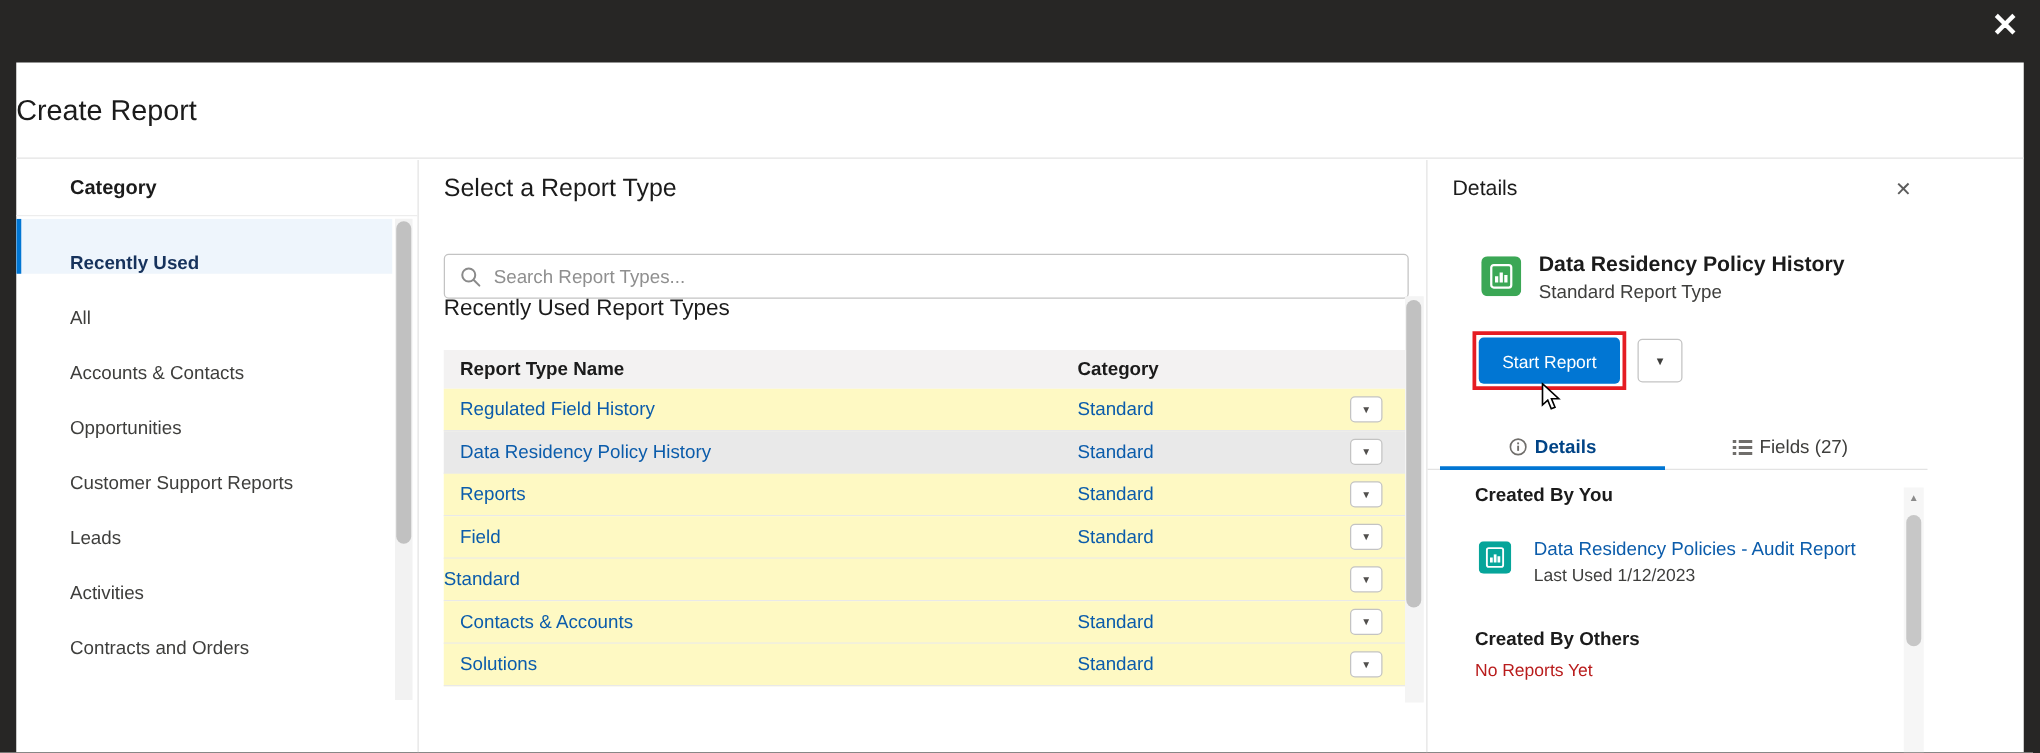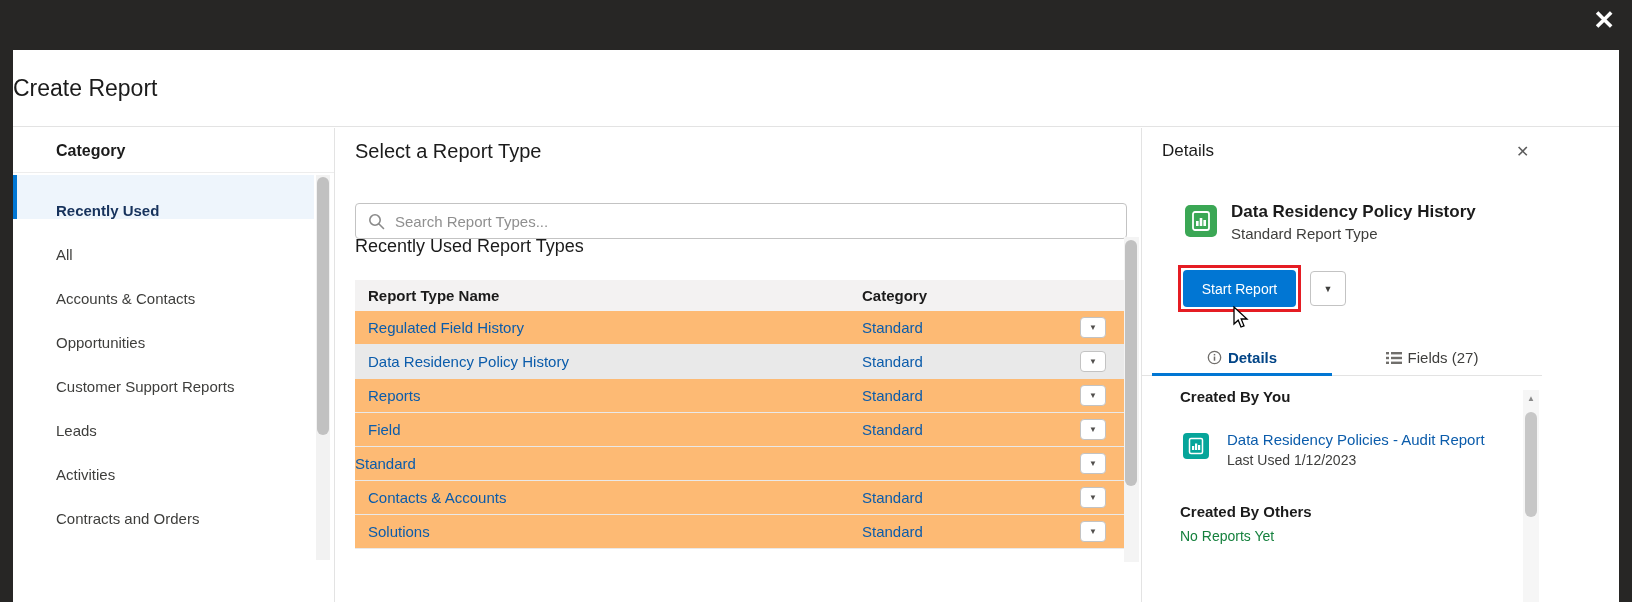--- a/index.html
+++ b/index.html
@@ -36,21 +36,21 @@
   .main-title { position: absolute; left: 20px; top: 12px; font-size: 20px; font-weight: 500; }
   .search-wrap { position: absolute; left: 20px; top: 55px; width: 772px; height: 36px; border: 1px solid #c3c3c3; border-radius: 4px; display: flex; align-items: center; background: #fff; margin-top: 20px; }
   .search-wrap svg { margin-left: 12px; flex: none; }
   .search-input { border: none; outline: none; flex: 1; font-size: 15px; color: #444; padding: 0 10px; font-family: inherit; background: transparent; }
   .search-input::placeholder { color: #8f8f8f; }
   .section-title { position: absolute; left: 20px; top: 108px; font-size: 18px; font-weight: 500; }
   .rtable { position: absolute; left: 20px; top: 152px; width: 772px; }
   .thead { display: flex; align-items: center; height: 31px; background: #f3f2f2; font-size: 15px; font-weight: 700; }
   .col-name { padding-left: 13px; width: 507px; }
   .col-cat { flex: 1; }
-  .trow { display: flex; align-items: center; height: 34px; border-bottom: 1px solid #e9e9e9; position: relative; font-size: 15px; background: #fdba74; cursor: pointer; }
+  .trow { display: flex; align-items: center; height: 34px; border-bottom: 1px solid #e9e9e9; position: relative; font-size: 15px; background: #fef9c3; cursor: pointer; }
   .trow.highlighted { background: #e9e9e9; }
   .cell-name { padding-left: 13px; width: 507px; color: var(--link_blue, #0b5cab); }
   .cell-cat { color: var(--link_blue, #0b5cab); }
   .row-dd { position: absolute; right: 21px; top: 6px; width: 26px; height: 21px; background: #fff; border: 1px solid #c3c3c3; border-radius: 4px; font-size: 8px; color: #514f4d; display: flex; align-items: center; justify-content: center; cursor: pointer; padding: 0; }
   .main-sb { position: absolute; right: 2px; top: 109px; bottom: 40px; width: 15px; background: #f4f4f4; }
   .main-sb-thumb { position: absolute; top: 3px; left: 1px; width: 12px; height: 246px; background: #c1c1c1; border-radius: 6px; }
 
   
   .details { width: 477px; position: relative; }
   .details-title { position: absolute; left: 20px; top: 13px; font-size: 17px; }
@@ -66,21 +66,21 @@
   .tab { position: relative; display: flex; align-items: center; justify-content: center; gap: 6px; font-size: 15px; color: #3e3e3c; cursor: pointer; }
   .tab-details { width: 180px; }
   .tab-fields { width: 150px; margin-left: 25px; }
   .tab.active { font-weight: 700; color: var(--active_tab_text, #014486); }
   .tab.active::after { content: ""; position: absolute; left: 0; right: 0; bottom: -1px; height: 3px; background: var(--accent_blue, #0176d3); }
   .cby-header { position: absolute; left: 38px; top: 260px; font-size: 15px; font-weight: 700; }
   .cby-icon { position: absolute; left: 41px; top: 305px; width: 26px; height: 26px; }
   .cby-link { position: absolute; left: 85px; top: 303px; font-size: 15px; color: var(--link_blue, #0b5cab); cursor: pointer; }
   .cby-sub { position: absolute; left: 85px; top: 324px; font-size: 14px; color: #3e3e3c; }
   .cbo-header { position: absolute; left: 38px; top: 375px; font-size: 15px; font-weight: 700; }
-  .cbo-empty { position: absolute; left: 38px; top: 400px; font-size: 14px; color: #15803d; }
+  .cbo-empty { position: absolute; left: 38px; top: 400px; font-size: 14px; color: #b91c1c; }
   .det-sb { position: absolute; left: 381px; top: 262px; bottom: 0; width: 16px; background: #f6f6f6; }
   .det-sb-arrow { display: block; text-align: center; padding-top: 4px; font-size: 8px; color: #8a8a8a; }
   .det-sb-thumb { position: absolute; top: 22px; left: 2px; width: 12px; height: 105px; background: #c7c7c7; border-radius: 6px; }
 </style>
 </head>
 <body>
 
 <div class="screen">
 
   <span class="topbar-close">✕</span>

